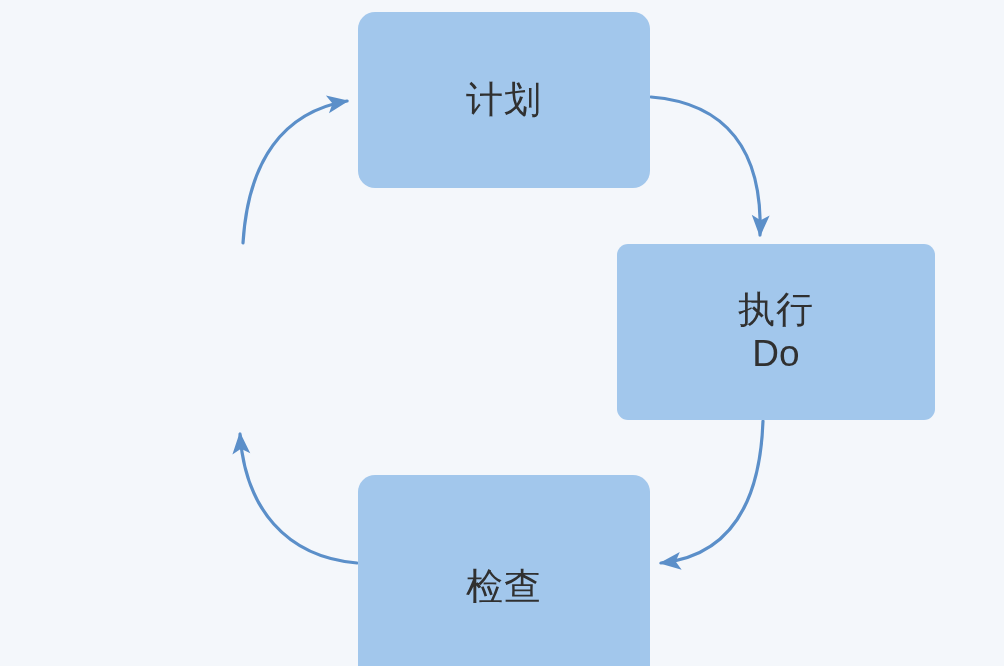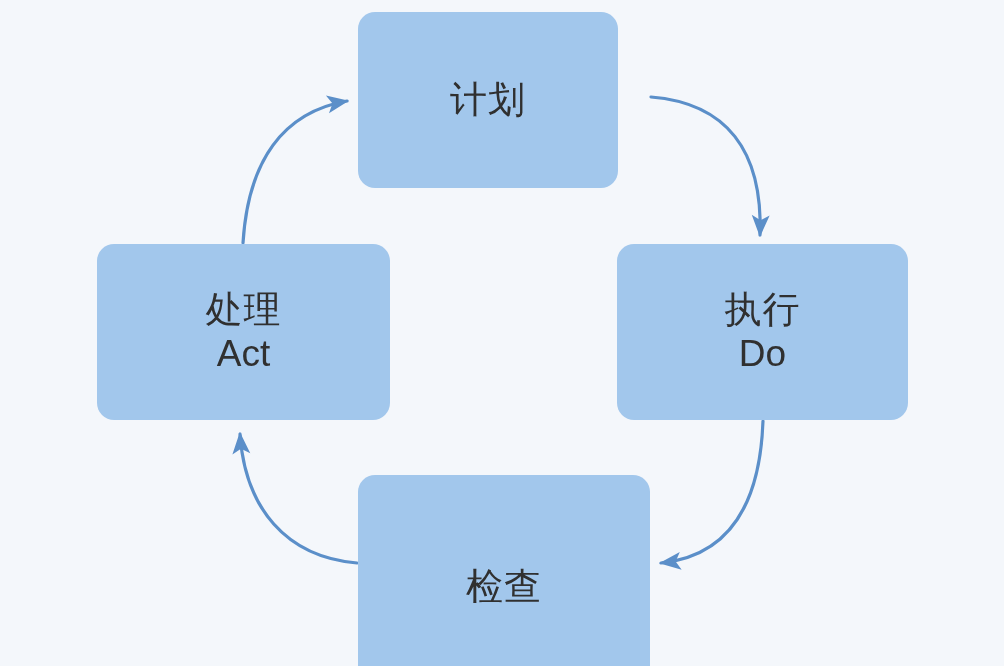--- a/index.html
+++ b/index.html
@@ -41,22 +41,22 @@
   }
   .node .cn {
     font-size: 37px;
     letter-spacing: 1px;
     white-space: nowrap;
   }
   .node .en {
     font-size: 37px;
     white-space: nowrap;
   }
-  #node-plan  { left: 358px; top: 12px;  width: 260px; height: 176px; }
-  #node-do    { left: 617px; top: 244px; width: 291px; height: 176px; }
+  #node-plan  { left: 358px; top: 12px;  width: 292px; height: 176px; }
+  #node-do    { left: 617px; top: 244px; width: 318px; height: 176px; border-radius: 11px; }
   #node-check { left: 358px; top: 475px; width: 292px; height: 224px; }
   #node-act   { left: 97px;  top: 244px; width: 293px; height: 176px; }
 </style>
 </head>
 <body>
 
 <div id="diagram">
 
   <svg class="arrow-layer" viewBox="0 0 1004 666" width="1004" height="666" xmlns="http://www.w3.org/2000/svg">
     <defs>
@@ -80,18 +80,14 @@
 
   <div id="node-do" class="node">
     <span class="cn">执行</span>
     <span class="en">Do</span>
   </div>
 
   <div id="node-check" class="node">
     <span class="cn">检查</span>
   </div>
 
-  <div id="node-act" class="node">
-    <span class="cn">处理</span>
-    <span class="en">Act</span>
-  </div>
 
 </div>
 
 </body></html>

